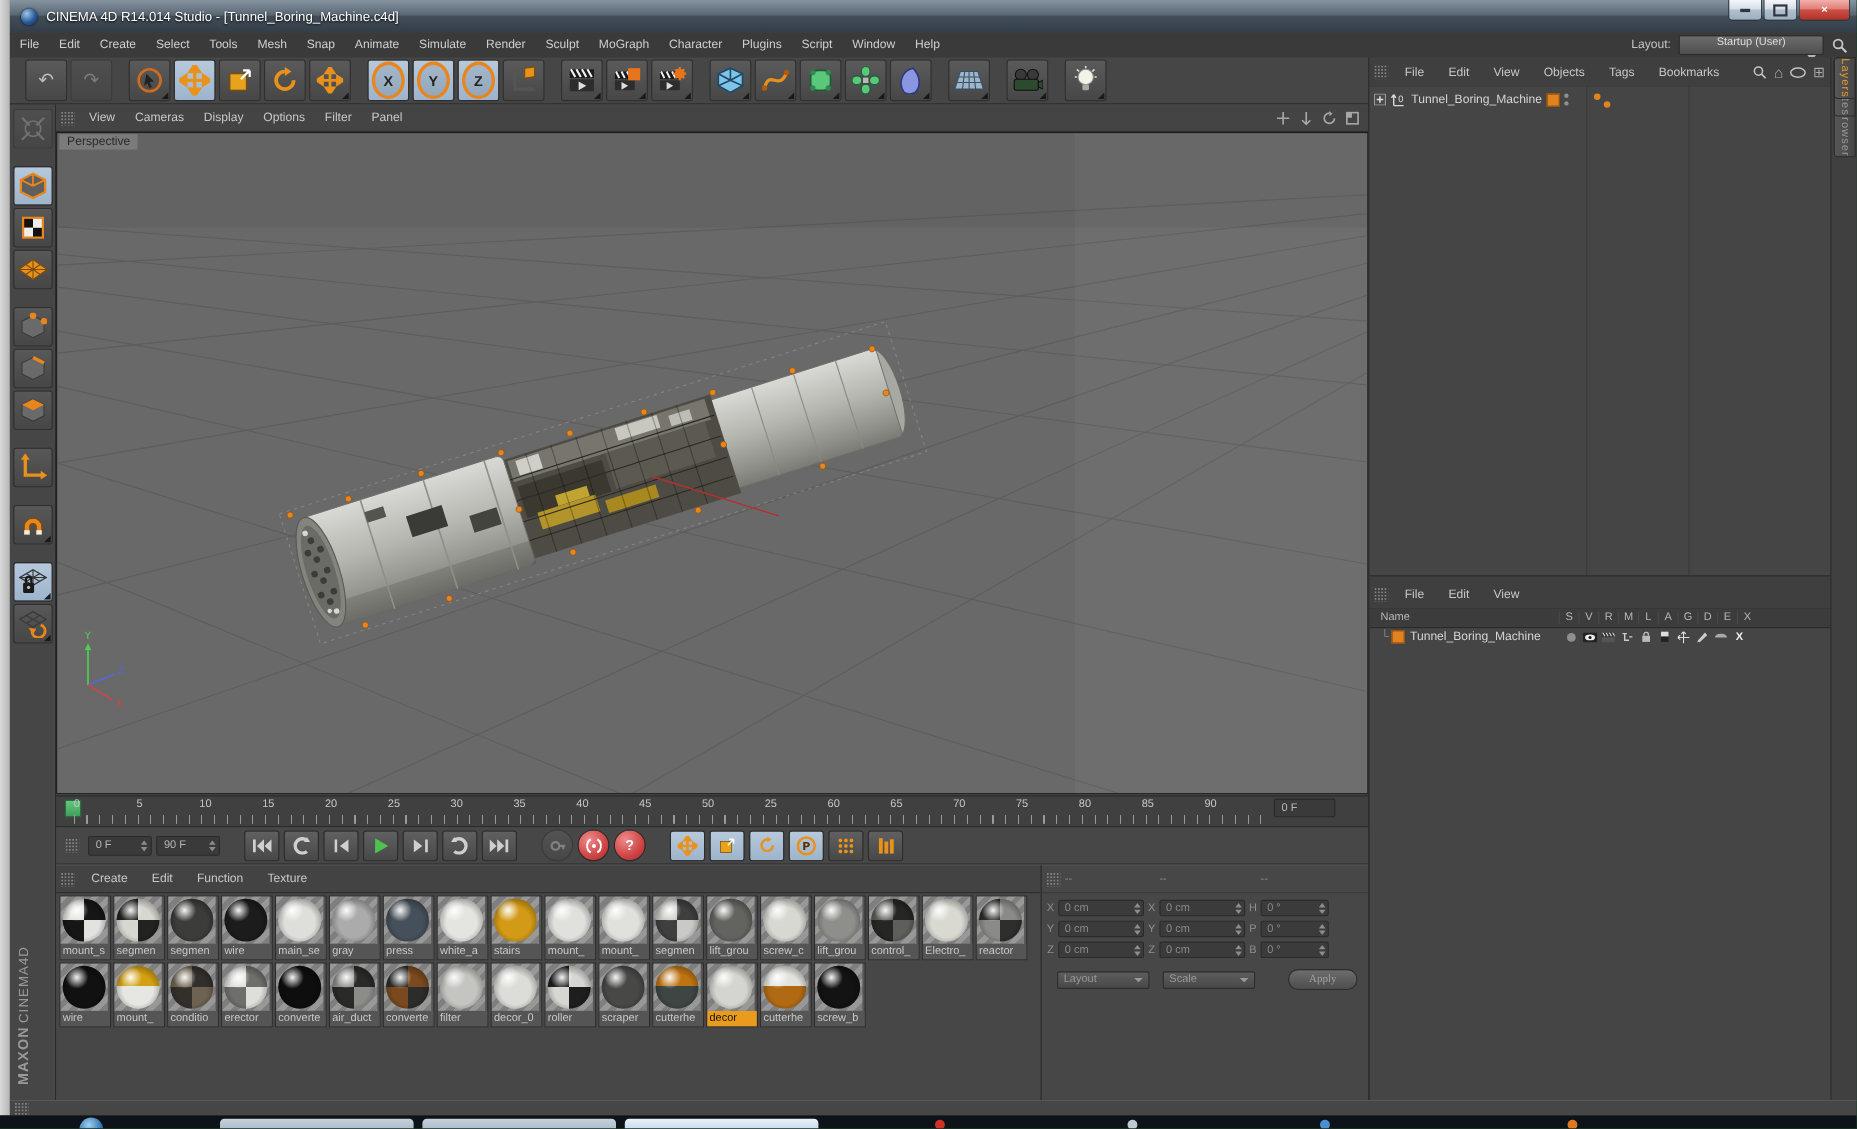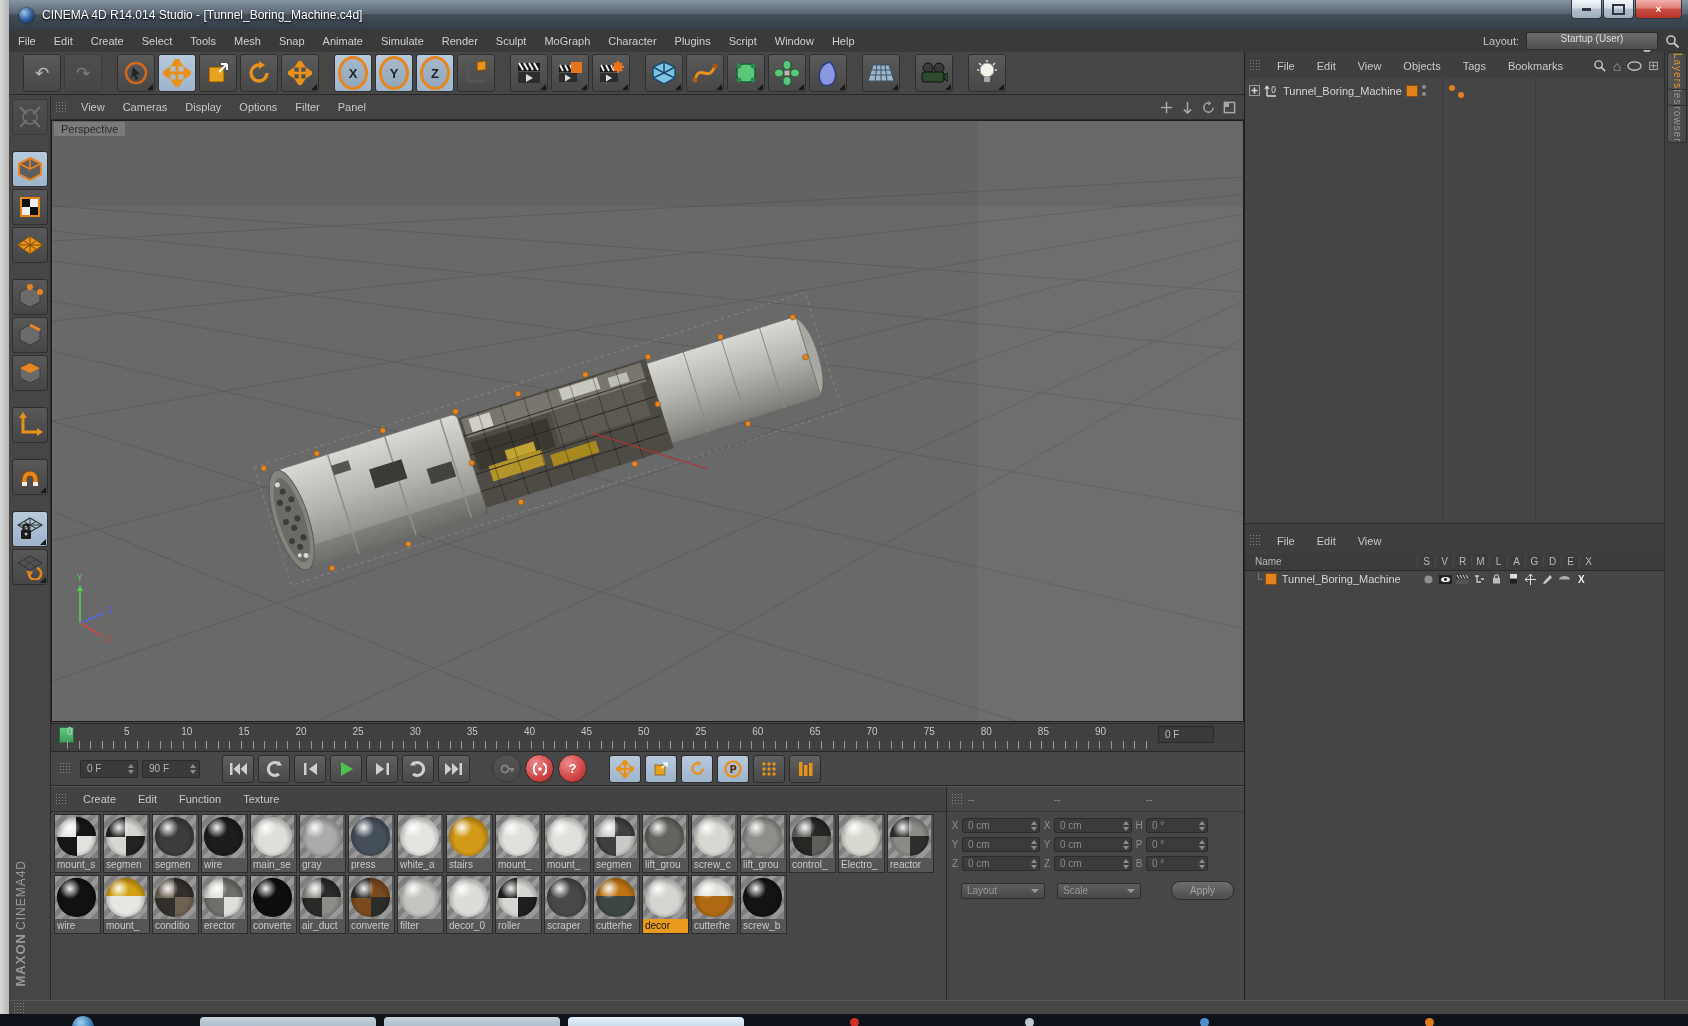--- a/index.html
+++ b/index.html
@@ -127,21 +127,21 @@
   .coord-row{display:flex;align-items:center;height:19px;gap:3px;}
   .clab{width:8px;color:#8f8f8f;text-align:center;flex:none;}
   .cfield{height:15px;background:#3b3b3b;border:1px solid #2b2b2b;border-radius:2px;color:#8a8a8a;
     display:flex;align-items:center;padding:0 2px 0 5px;box-sizing:border-box;}
   .cf1{width:78px;}.cf2{width:78px;}.cf3{width:62px;}
   .coord-combos{display:flex;align-items:center;gap:12px;margin:8px 0 0 14px;}
   .ccombo{width:84px;height:16px;background:linear-gradient(#5d5d5d,#484848);border:1px solid #2e2e2e;border-radius:2px;
     color:#989898;display:flex;align-items:center;padding:0 5px;box-sizing:border-box;}
   .ccombo .caret{margin-left:auto;width:0;height:0;border-left:4px solid transparent;border-right:4px solid transparent;border-top:4px solid #999;}
   .applybtn{height:17px;border-radius:9px;background:linear-gradient(#6d6d6d,#4d4d4d);border:1px solid #2d2d2d;
-    color:#a2a2a2;padding:0 18px;display:flex;align-items:center;margin-left:18px;}
+    color:#a2a2a2;padding:0 18px;display:flex;align-items:center;margin-left:18px;font-family:Liberation Serif, serif;}
 
   
   .rpanel{left:1244px;top:52px;width:444px;height:948px;background:#454545;border-left:1px solid #222;box-sizing:border-box;}
   .rp-inner{position:absolute;left:0;top:0;right:23px;bottom:0;}
   .om-menubar{position:absolute;left:0;top:0;right:0;height:27px;background:#3f3f3f;border-bottom:1px solid #2c2c2c;
     display:flex;align-items:center;}
   .om-icons{margin-left:auto;display:flex;align-items:center;gap:6px;padding-right:6px;color:#c0c0c0;}
   .om-content{position:absolute;left:0;top:27px;right:0;height:444px;background:#454545;}
   .om-coldiv{position:absolute;top:0;bottom:0;width:1px;background:#3b3b3b;}
   .om-row{position:absolute;left:4px;top:4px;display:flex;align-items:center;gap:4px;color:#d5d5d5;}

